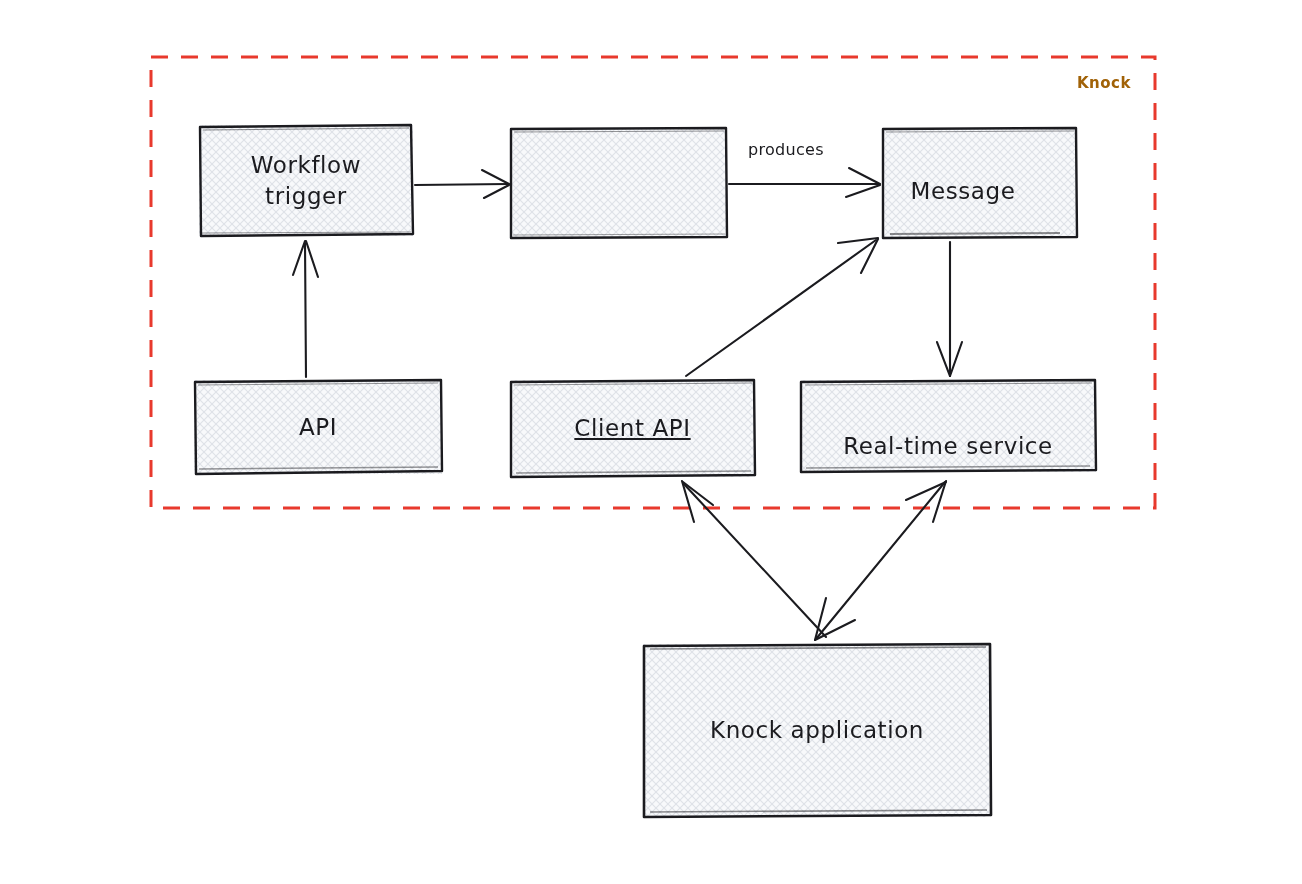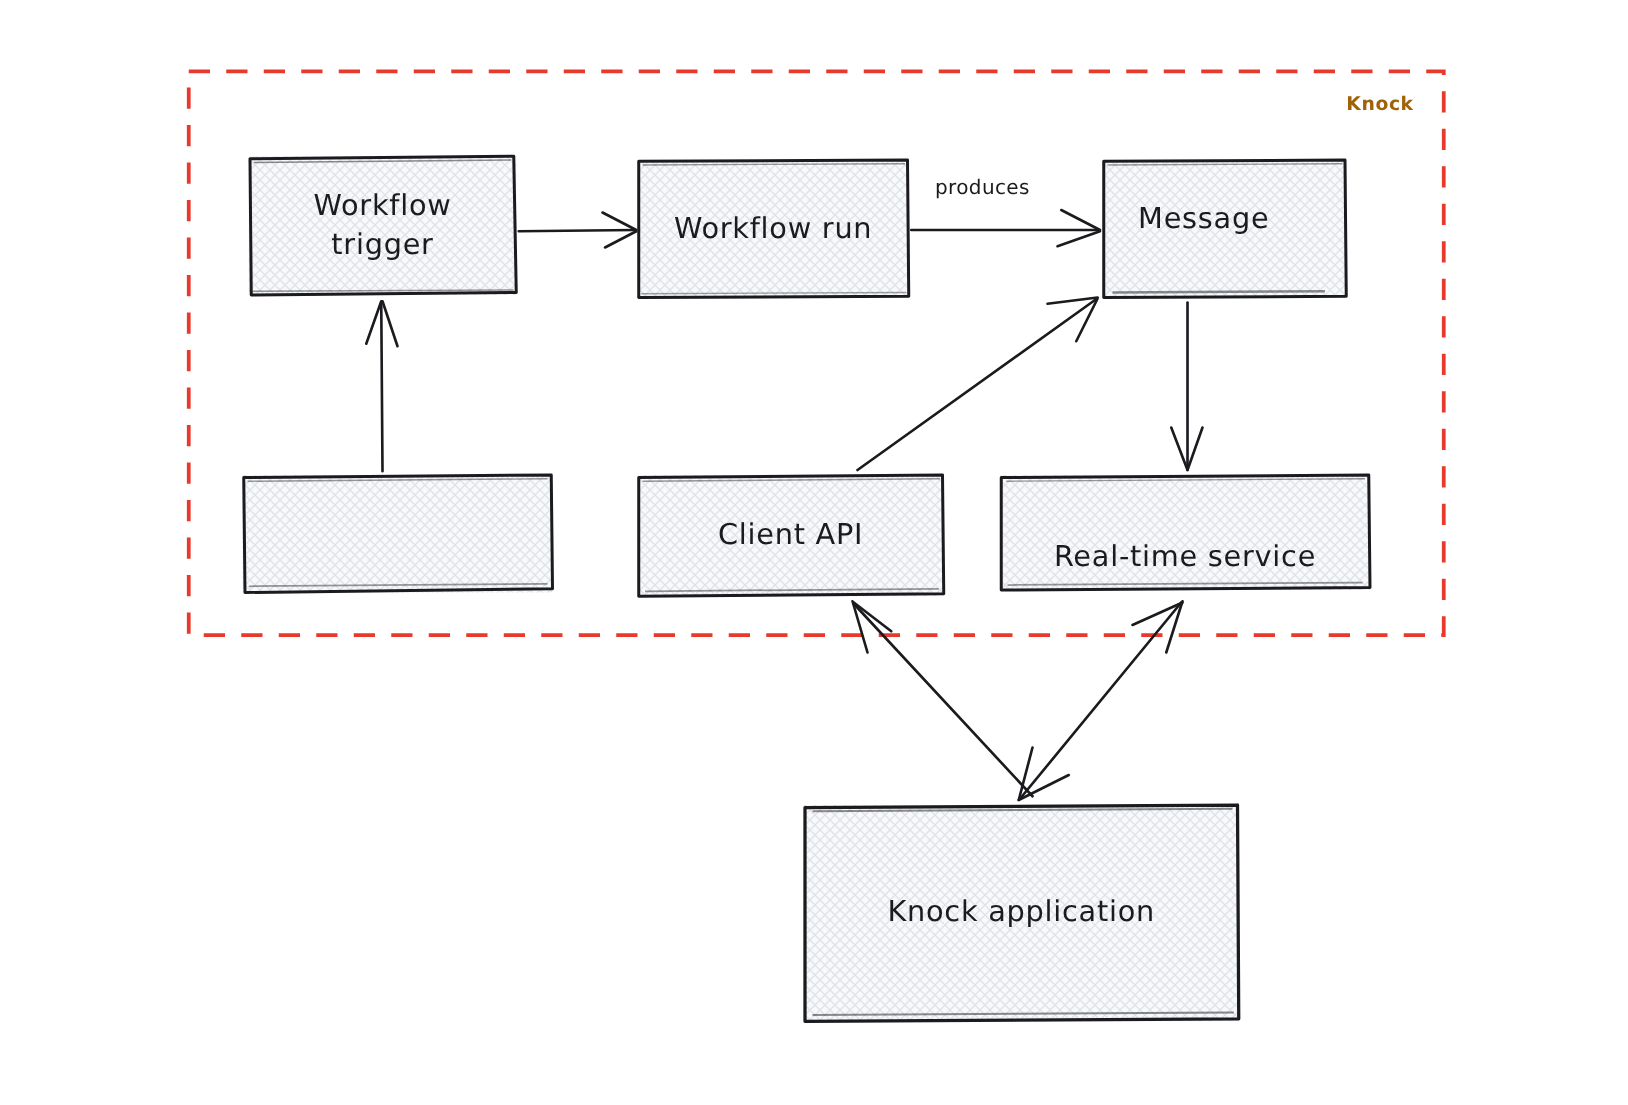--- a/index.html
+++ b/index.html
@@ -169,24 +169,24 @@
     </g>
   </svg>
 
   <div class="boundary-label" style="left:1077px; top:74px;">Knock</div>
 
   <div class="edge-label" style="left:748px; top:140px;">produces</div>
 
   <div class="node-label" style="left:199px; top:125px; width:214px; height:111px;border-radius:10px;">Workflow
 trigger</div>
 
-  <div class="node-label" style="left:510px; top:128px; width:217px; height:110px;">Workflow run</div>
 
-  <div class="node-label" style="left:882px; top:120px; width:162px; height:110px;">Message</div>
+  <div class="node-label" style="left:882px; top:136px; width:162px; height:110px;">Message</div>
 
+  <div class="node-label" style="left:194px; top:380px; width:248px; height:94px;">API</div>
 
-  <div class="node-label" style="left:510px; top:380px; width:245px; height:97px;">Client API</div>
+  <div class="node-label" style="left:510px; top:380px; width:245px; height:97px;text-decoration:underline;">Client API</div>
 
   <div class="node-label" style="left:800px; top:400px; width:296px; height:92px;">Real-time service</div>
 
   <div class="node-label" style="left:643px; top:644px; width:348px; height:173px;">Knock application</div>
 
 </div>
 
 </body></html>

